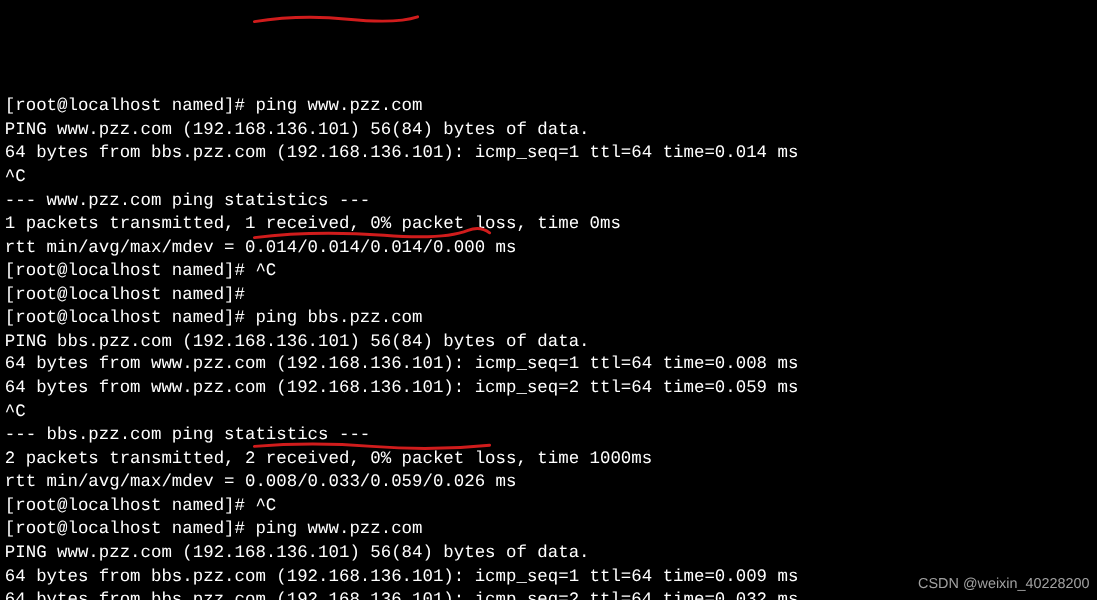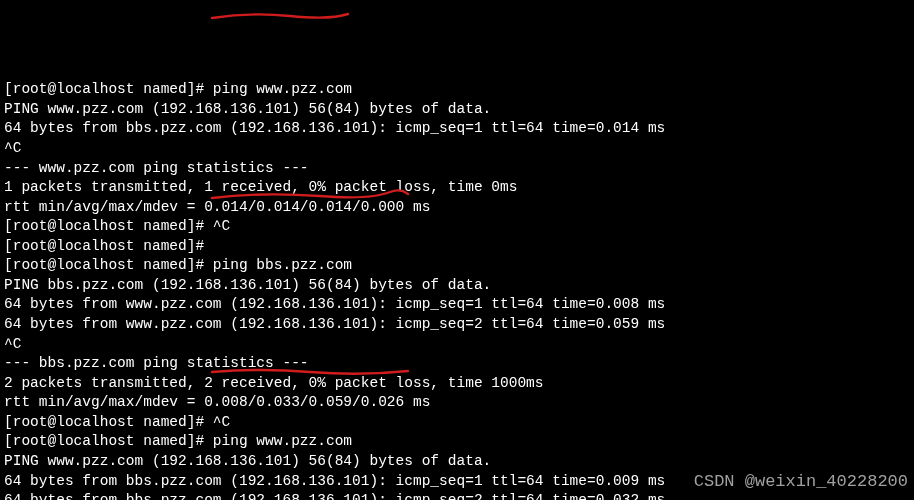--- a/index.html
+++ b/index.html
@@ -15,22 +15,22 @@
       position: relative;
       padding: 2px 4px;
       white-space: pre;
     }
     .line { white-space: pre; }
     .watermark {
       position: absolute;
       right: 6px;
       bottom: 6px;
       color: #bdbdbd;
-      font-family: Liberation Mono, monospace;
-      font-size: 17px;
+      font-family: Liberation Sans, sans-serif;
+      font-size: 12px;
       opacity: 0.85;
       white-space: nowrap;
     }
     .annot {
       position: absolute;
       pointer-events: none;
     }
   </style>
 </head>
 <body>

